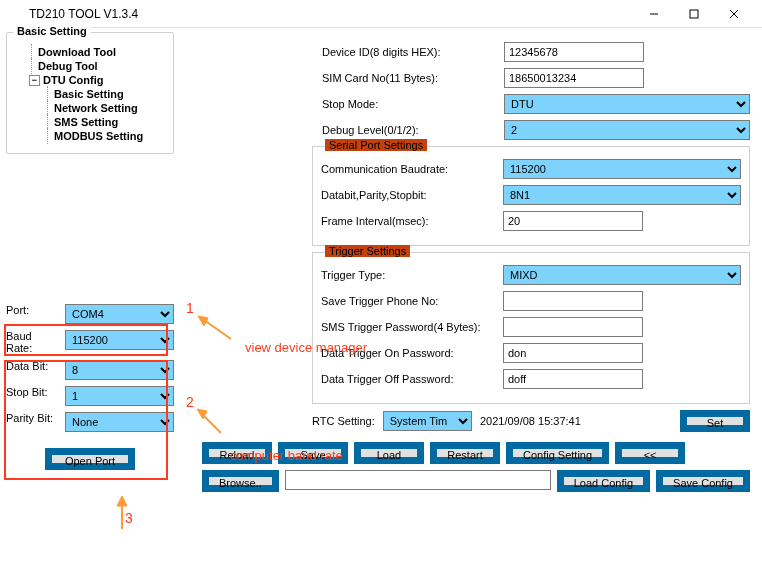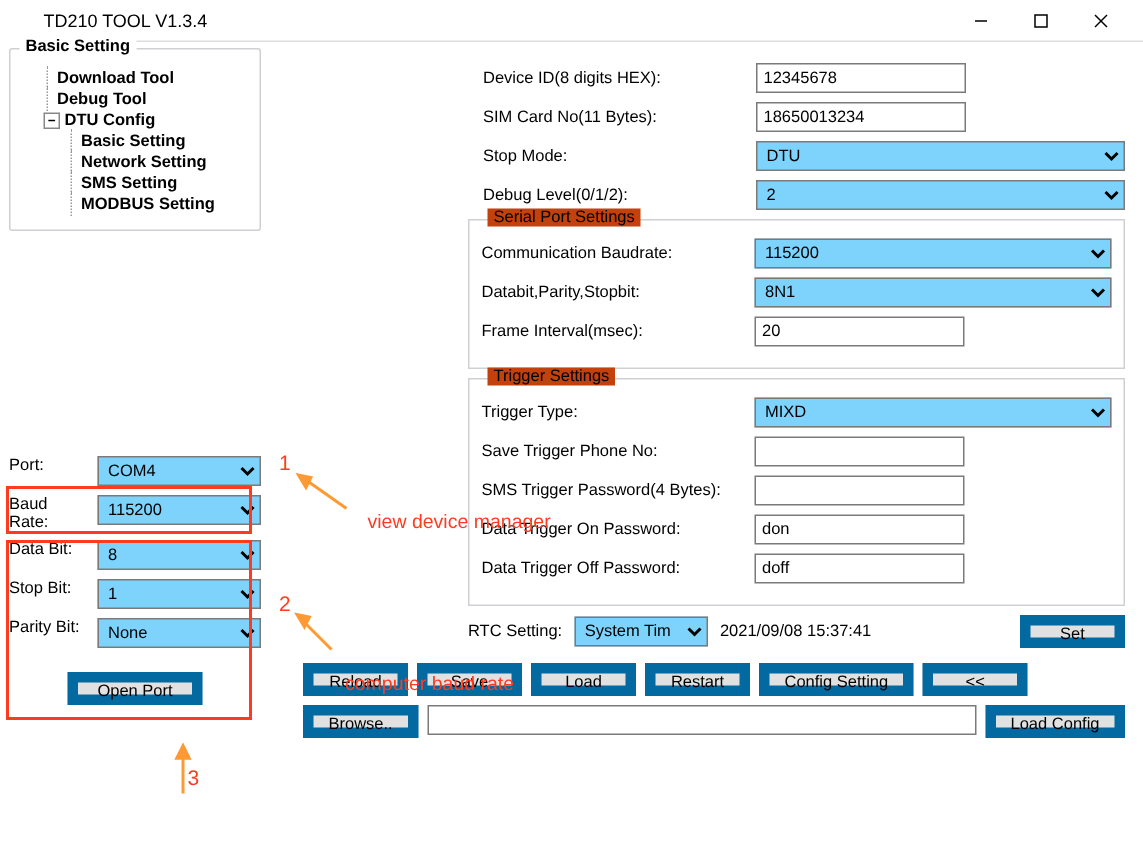--- a/index.html
+++ b/index.html
@@ -213,20 +213,21 @@
       <button class="win-button">Save</button>
       <button class="win-button">Load</button>
       <button class="win-button">Restart</button>
       <button class="win-button" style="min-width:100px;">Config Setting</button>
       <button class="win-button">&lt;&lt;</button>
     </div>
     <div class="bottom-bar2">
       <button class="win-button">Browse..</button>
       <input class="win-input" style="flex: 1 1 0%;">
       <button class="win-button" style="min-width:85px;">Load Config</button>
+      <button class="win-button" style="min-width:85px;">Save Config</button>
     </div>
   </div>
 </div>
 
 <span class="annot" style="left:186px; top:300px;">1</span>
 <span class="annot" style="left:186px; top:394px;">2</span>
 <span class="annot" style="left:125px; top:510px;">3</span>
 <span class="annot" style="left:245px; top:340px; font-size:13px;">view device manager</span>
 <span class="annot" style="left:230px; top:448px; font-size:13px;">computer baud rate</span>
 

